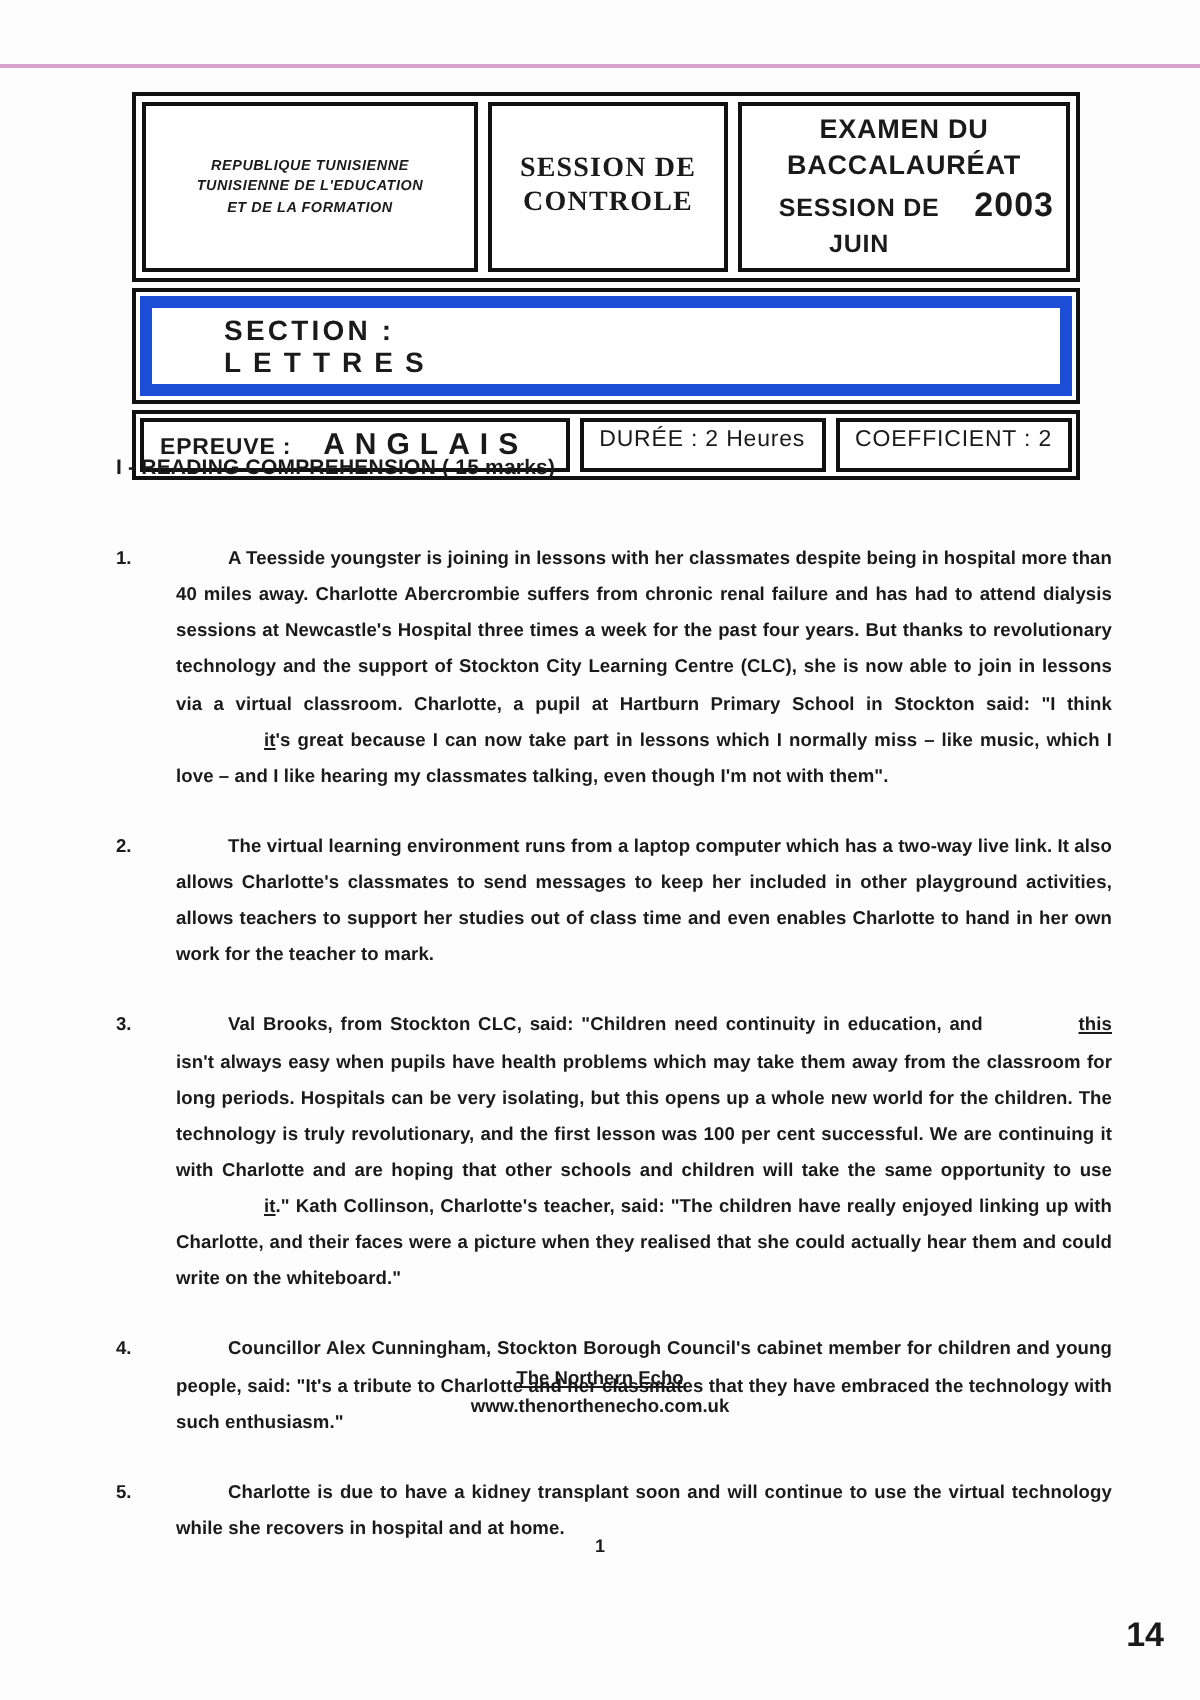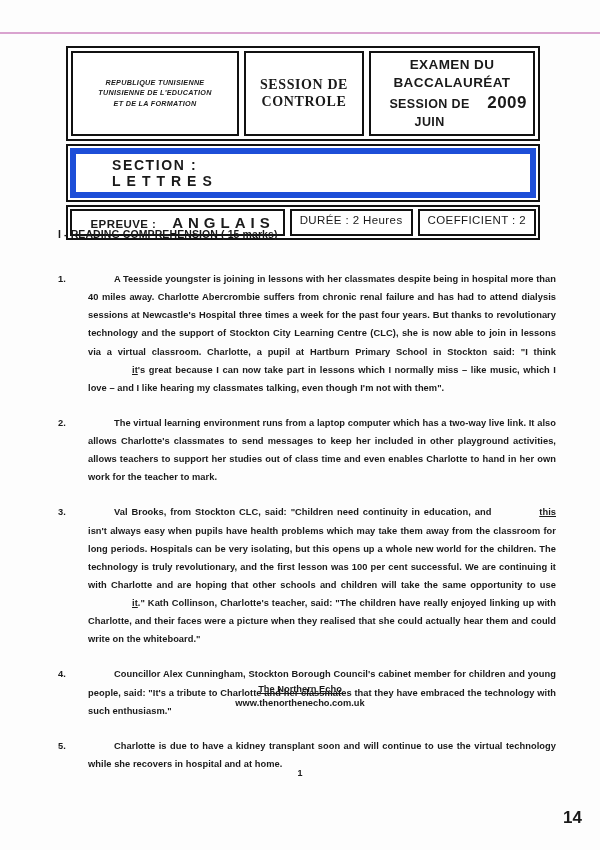--- a/index.html
+++ b/index.html
@@ -126,21 +126,21 @@
     letter-spacing: 1.6px;
   }
   .sec-value {
     font-size: 14px;
     font-weight: bold;
     letter-spacing: 6px;
     margin-left: 26px;
   }
 
   
-  .row-bottom .hdr-cell { padding: 3px 8px; justify-content: flex-end; }
+  .row-bottom .hdr-cell { padding: 3px 8px; }
   .cell-epreuve {
     flex: 1;
     flex-direction: row;
     align-items: baseline;
     justify-content: flex-start;
   }
   .epr-label {
     font-size: 11.5px;
     font-weight: bold;
     letter-spacing: 0.4px;
@@ -256,21 +256,21 @@
 
       <div class="hdr-cell cell-session">
         <div class="line">SESSION DE</div>
         <div class="line">CONTROLE</div>
       </div>
 
       <div class="hdr-cell cell-exam">
         <div class="line1">EXAMEN DU BACCALAURÉAT</div>
         <div class="line2">
           <span>SESSION DE JUIN</span>
-          <span class="year">2009</span>
+          <span class="year">2003</span>
         </div>
       </div>
     </div>
 
     <div class="hdr-row row-section">
       <div class="hdr-inner">
         <span class="sec-label">SECTION :</span>
         <span class="sec-value">LETTRES</span>
       </div>
     </div>

